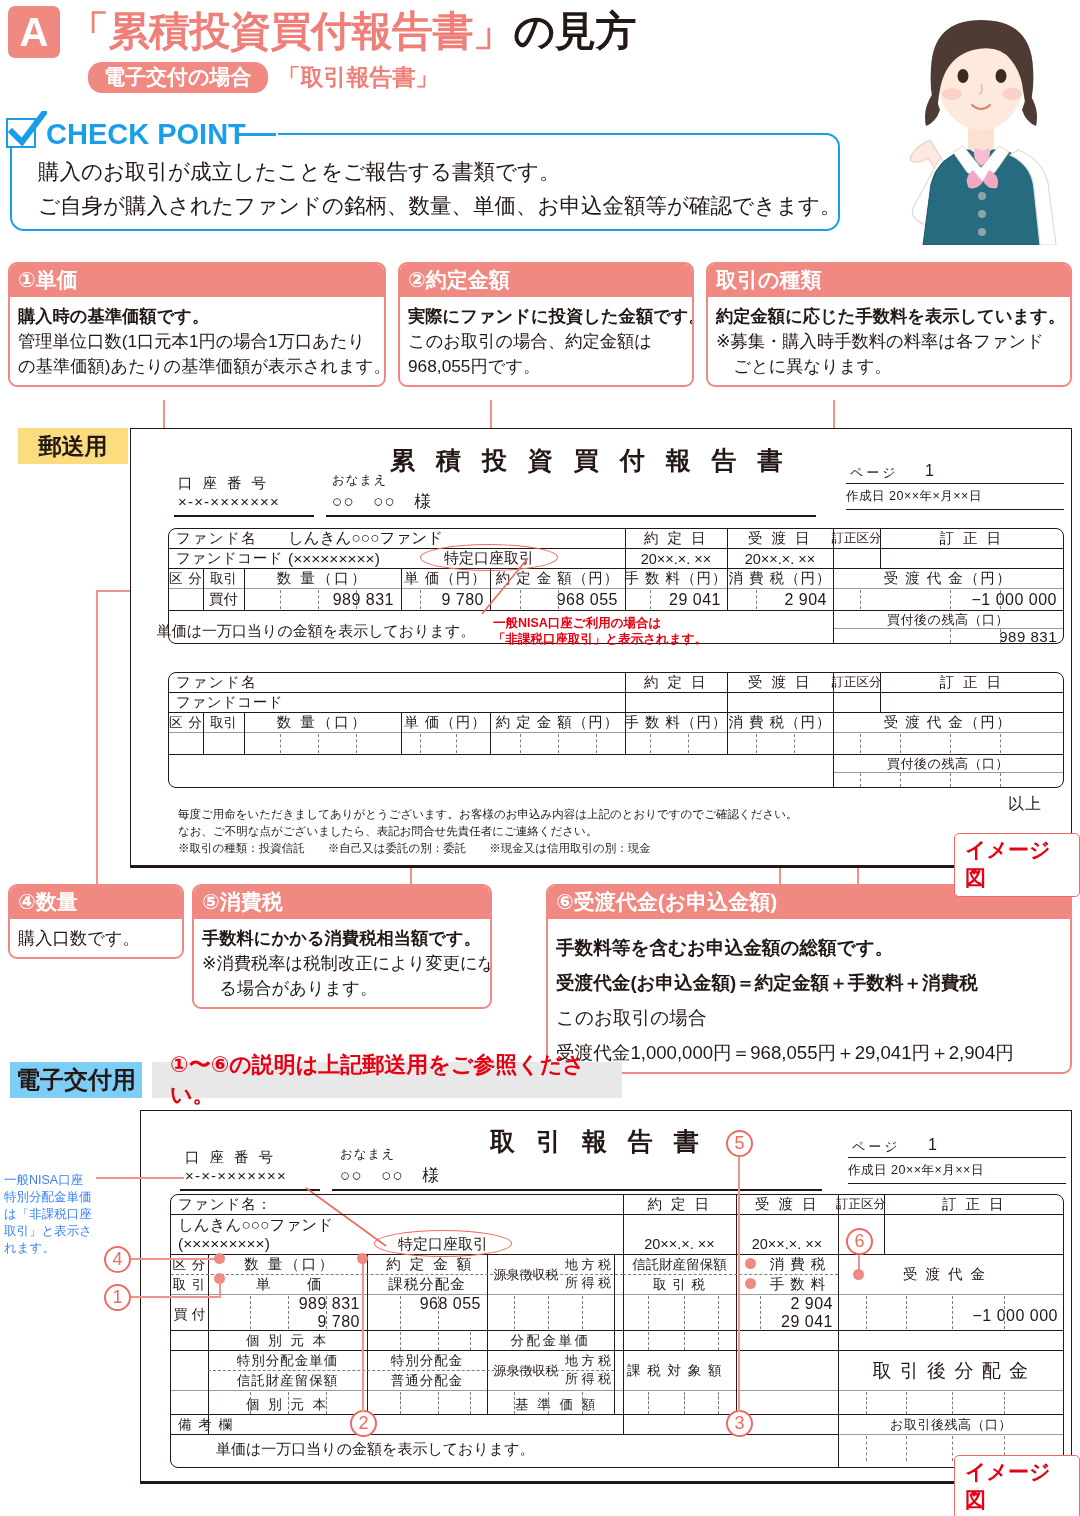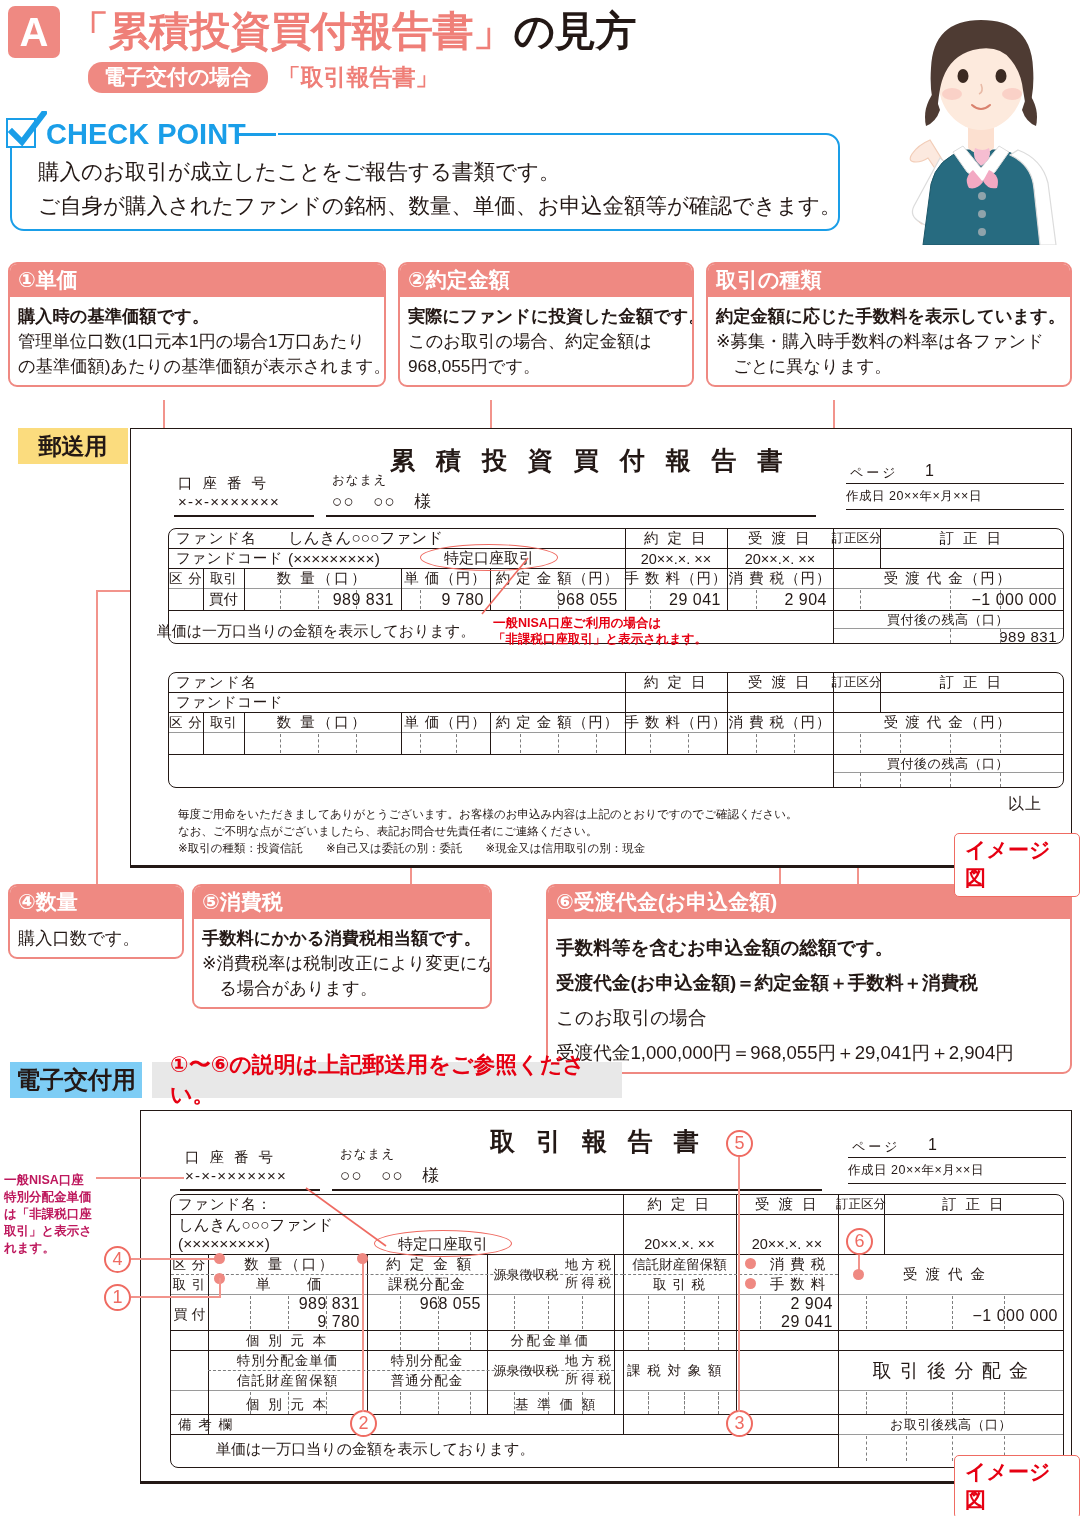--- a/index.html
+++ b/index.html
@@ -153,21 +153,21 @@
   .redtxt { color: #e60012; font-size: 12.5px; font-weight: bold; line-height: 16px; letter-spacing: 0px;}
   .redbox-label {
     border: 1.6px solid #ef6b62; border-radius: 5px;
     color: #e60012; font-size: 21px; font-weight: bold;
     padding: 2px 10px 4px; background:#fff;
   }
   .ellipse {
     position:absolute; border: 1.6px solid #ef6b62; border-radius: 50%;
   }
   .nisa-left {
-    color:#be185d; font-size: 12.5px; font-weight:bold; line-height: 17px;
+    color:#3b82f6; font-size: 12.5px; font-weight:normal; line-height: 17px;
   }
 </style>
 </head>
 <body>
 
 <div class="abs" id="header-badge-a">
     <span>A</span>
   </div>
 <div class="abs" id="page-title"><span class="pink">「累積投資買付報告書」</span><span class="dark">の見方</span></div>
 <div class="abs" id="subtitle-row">
@@ -431,21 +431,21 @@
 <div class="abs vd" style="left:558px; top:590px; height:19px;"></div>
 <div class="abs vd" style="left:650px; top:590px; height:19px;"></div>
 <div class="abs vd" style="left:756px; top:590px; height:19px;"></div>
 <div class="abs vd" style="left:860px; top:590px; height:19px;"></div>
 <div class="abs vd" style="left:950px; top:590px; height:19px;"></div>
 <div class="abs vd" style="left:1000px; top:590px; height:19px;"></div>
 <div class="abs vd" style="left:950px; top:629px; height:14px;"></div>
 <div class="abs vd" style="left:1000px; top:629px; height:14px;"></div>
 
 <div class="abs" style="left:1008px; top:794px; font-size:16px; letter-spacing:1px;">以上</div>
-<div class="abs tiny" style="left:178px; top:806px; width:700px;">
+<div class="abs tiny" style="left:178px; top:806px; width:700px;font-family:Liberation Serif, serif;">
   <div>毎度ご用命をいただきましてありがとうございます。お客様のお申込み内容は上記のとおりですのでご確認ください。</div>
   <div>なお、ご不明な点がございましたら、表記お問合せ先責任者にご連絡ください。</div>
   <div>※取引の種類：投資信託　　※自己又は委託の別：委託　　※現金又は信用取引の別：現金</div>
 </div>
 <div class="abs redbox-label" style="left:954px; top:833px;">イメージ図</div>
 
 <div class="abs" id="tag-denshi">電子交付用</div>
 <div class="abs" id="denshi-note">①〜⑥の説明は上記郵送用をご参照ください。</div>
 
 <div class="abs sheet" id="sheet-denshi"></div>

